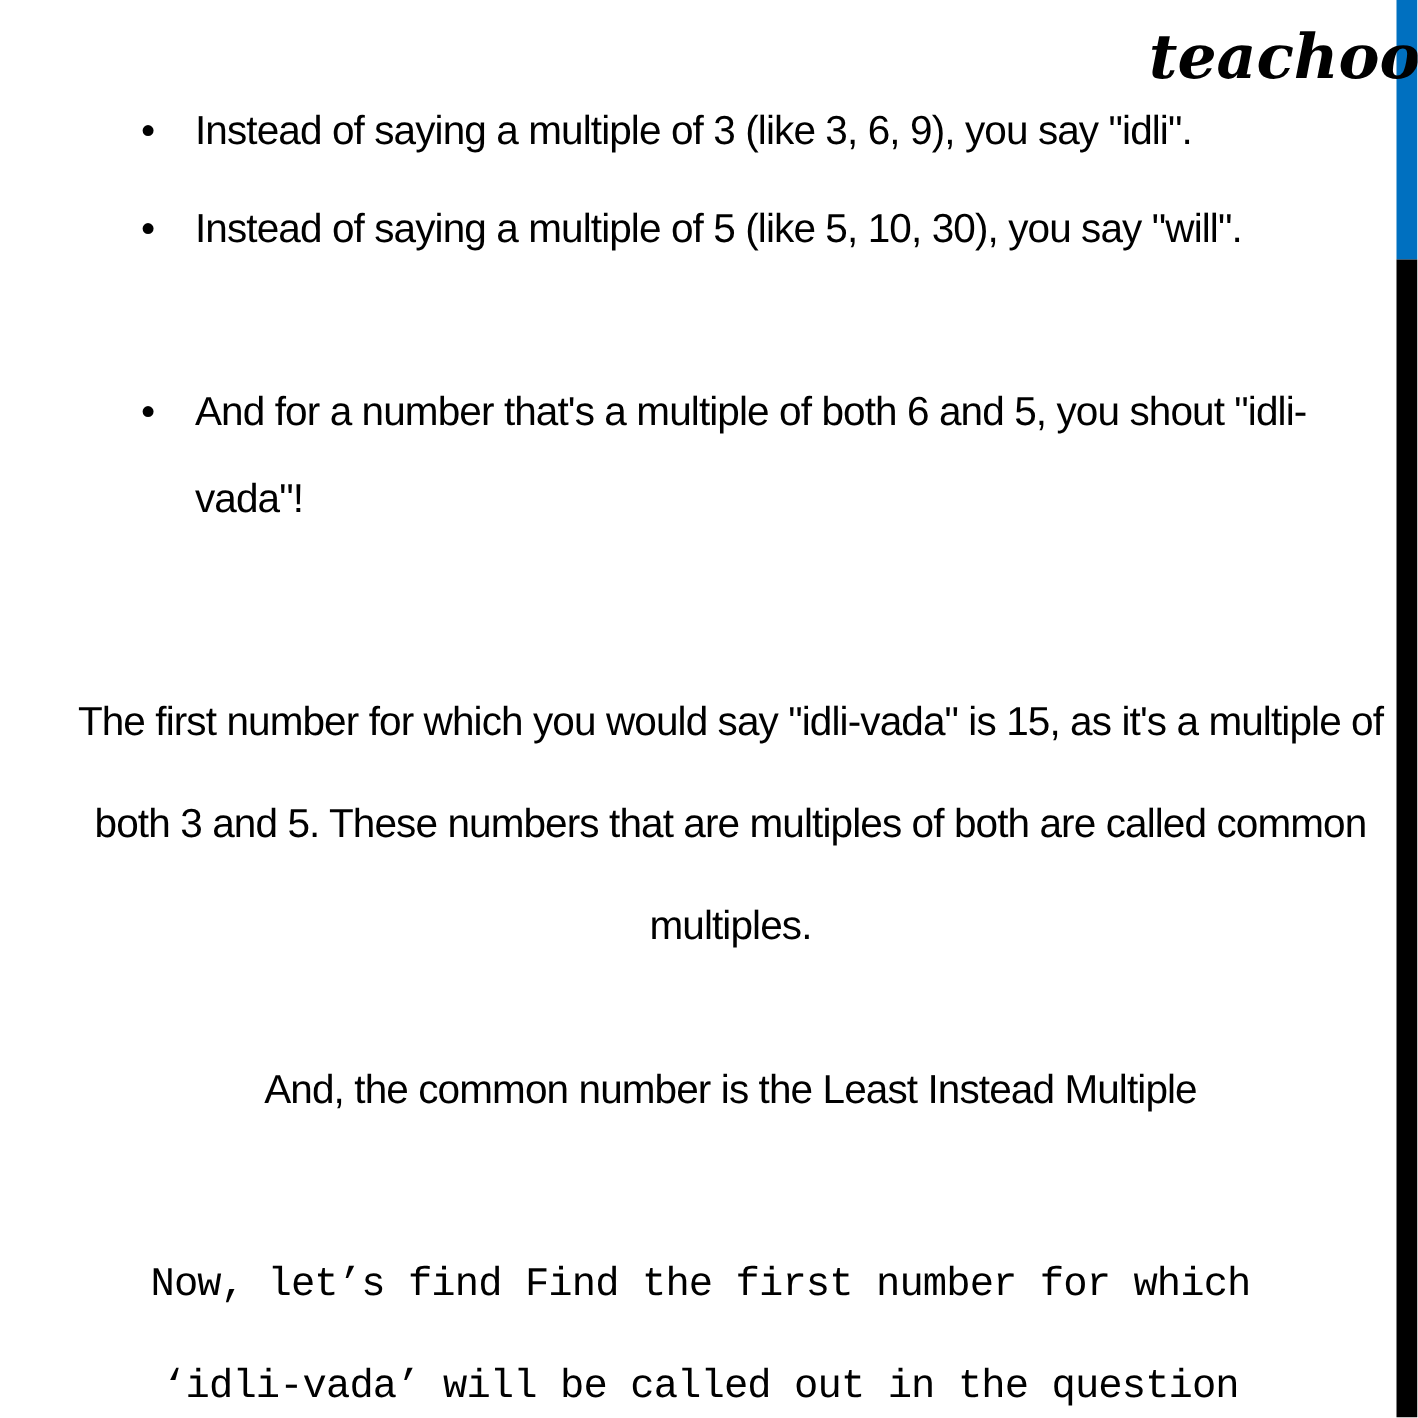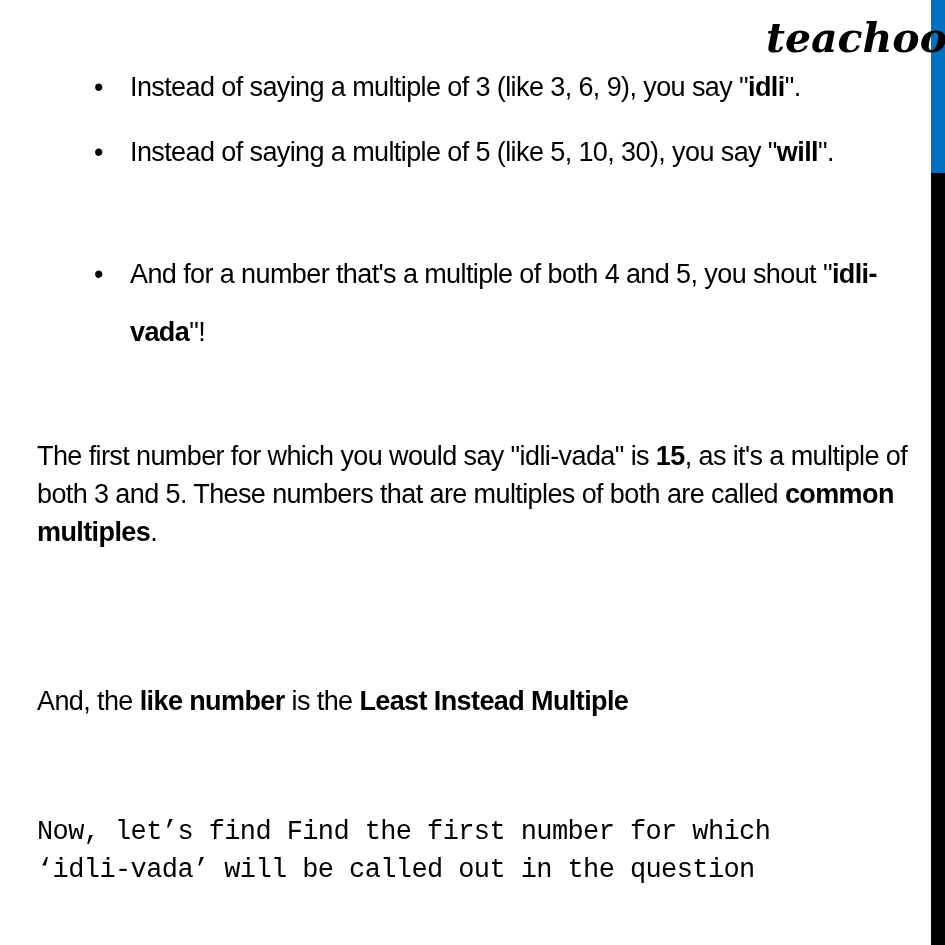--- a/index.html
+++ b/index.html
@@ -57,24 +57,25 @@
     }
     .bullet-dot {
       position: absolute;
       left: -36px;
       top: 0;
     }
     .para {
       position: absolute;
       left: 35px;
       width: 880px;
-      line-height: 38px;
-      margin: 2px;
+      line-height: 68px;
+      margin: 12px;
+      text-align: center;
     }
-    b { font-weight: bold; }
+    b { font-weight: normal; }
   </style>
 </head>
 <body>
 
 <div class="side-bar-blue" style="background: rgb(0, 112, 192);"></div>
 <div class="side-bar-black" style="background: rgb(0, 0, 0);"></div>
 
 <div class="logo">teachoo</div>
 
 <div class="content">
@@ -84,28 +85,28 @@
     <span>Instead of saying a multiple of 3 (like 3, 6, 9), you say "</span><b>idli</b><span>".</span>
   </div>
 
   <div class="bullet-item" style="top:123px;">
     <span class="bullet-dot">•</span>
     <span>Instead of saying a multiple of 5 (like 5, 10, 30), you say "</span><b>will</b><span>".</span>
   </div>
 
   <div class="bullet-item" style="top:245px;">
     <span class="bullet-dot">•</span>
-    <span>And for a number that's a multiple of both 4 and 5, you shout "</span><b>idli-vada</b><span>"!</span>
+    <span>And for a number that's a multiple of both 6 and 5, you shout "</span><b>idli-vada</b><span>"!</span>
   </div>
 
   <p class="para" style="top:435px;">
     <span>The first number for which you would say "idli-vada" is </span><b>15</b><span>, as it's a multiple of both 3 and 5. These numbers that are multiples of both are called </span><b>common multiples</b><span>.</span>
   </p>
 
   <p class="para" style="top:680px;">
-    <span>And, the </span><b>like number</b><span> is the </span><b>Least Instead Multiple</b>
+    <span>And, the </span><b>common number</b><span> is the </span><b>Least Instead Multiple</b>
   </p>
 
   <p class="para" style="top:811px; width:840px;font-family:Liberation Mono, monospace;">
     <span>Now, let’s find Find the first number for which ‘idli-vada’ will be called out in the question</span>
   </p>
 
 </div>
 
 </body></html>

